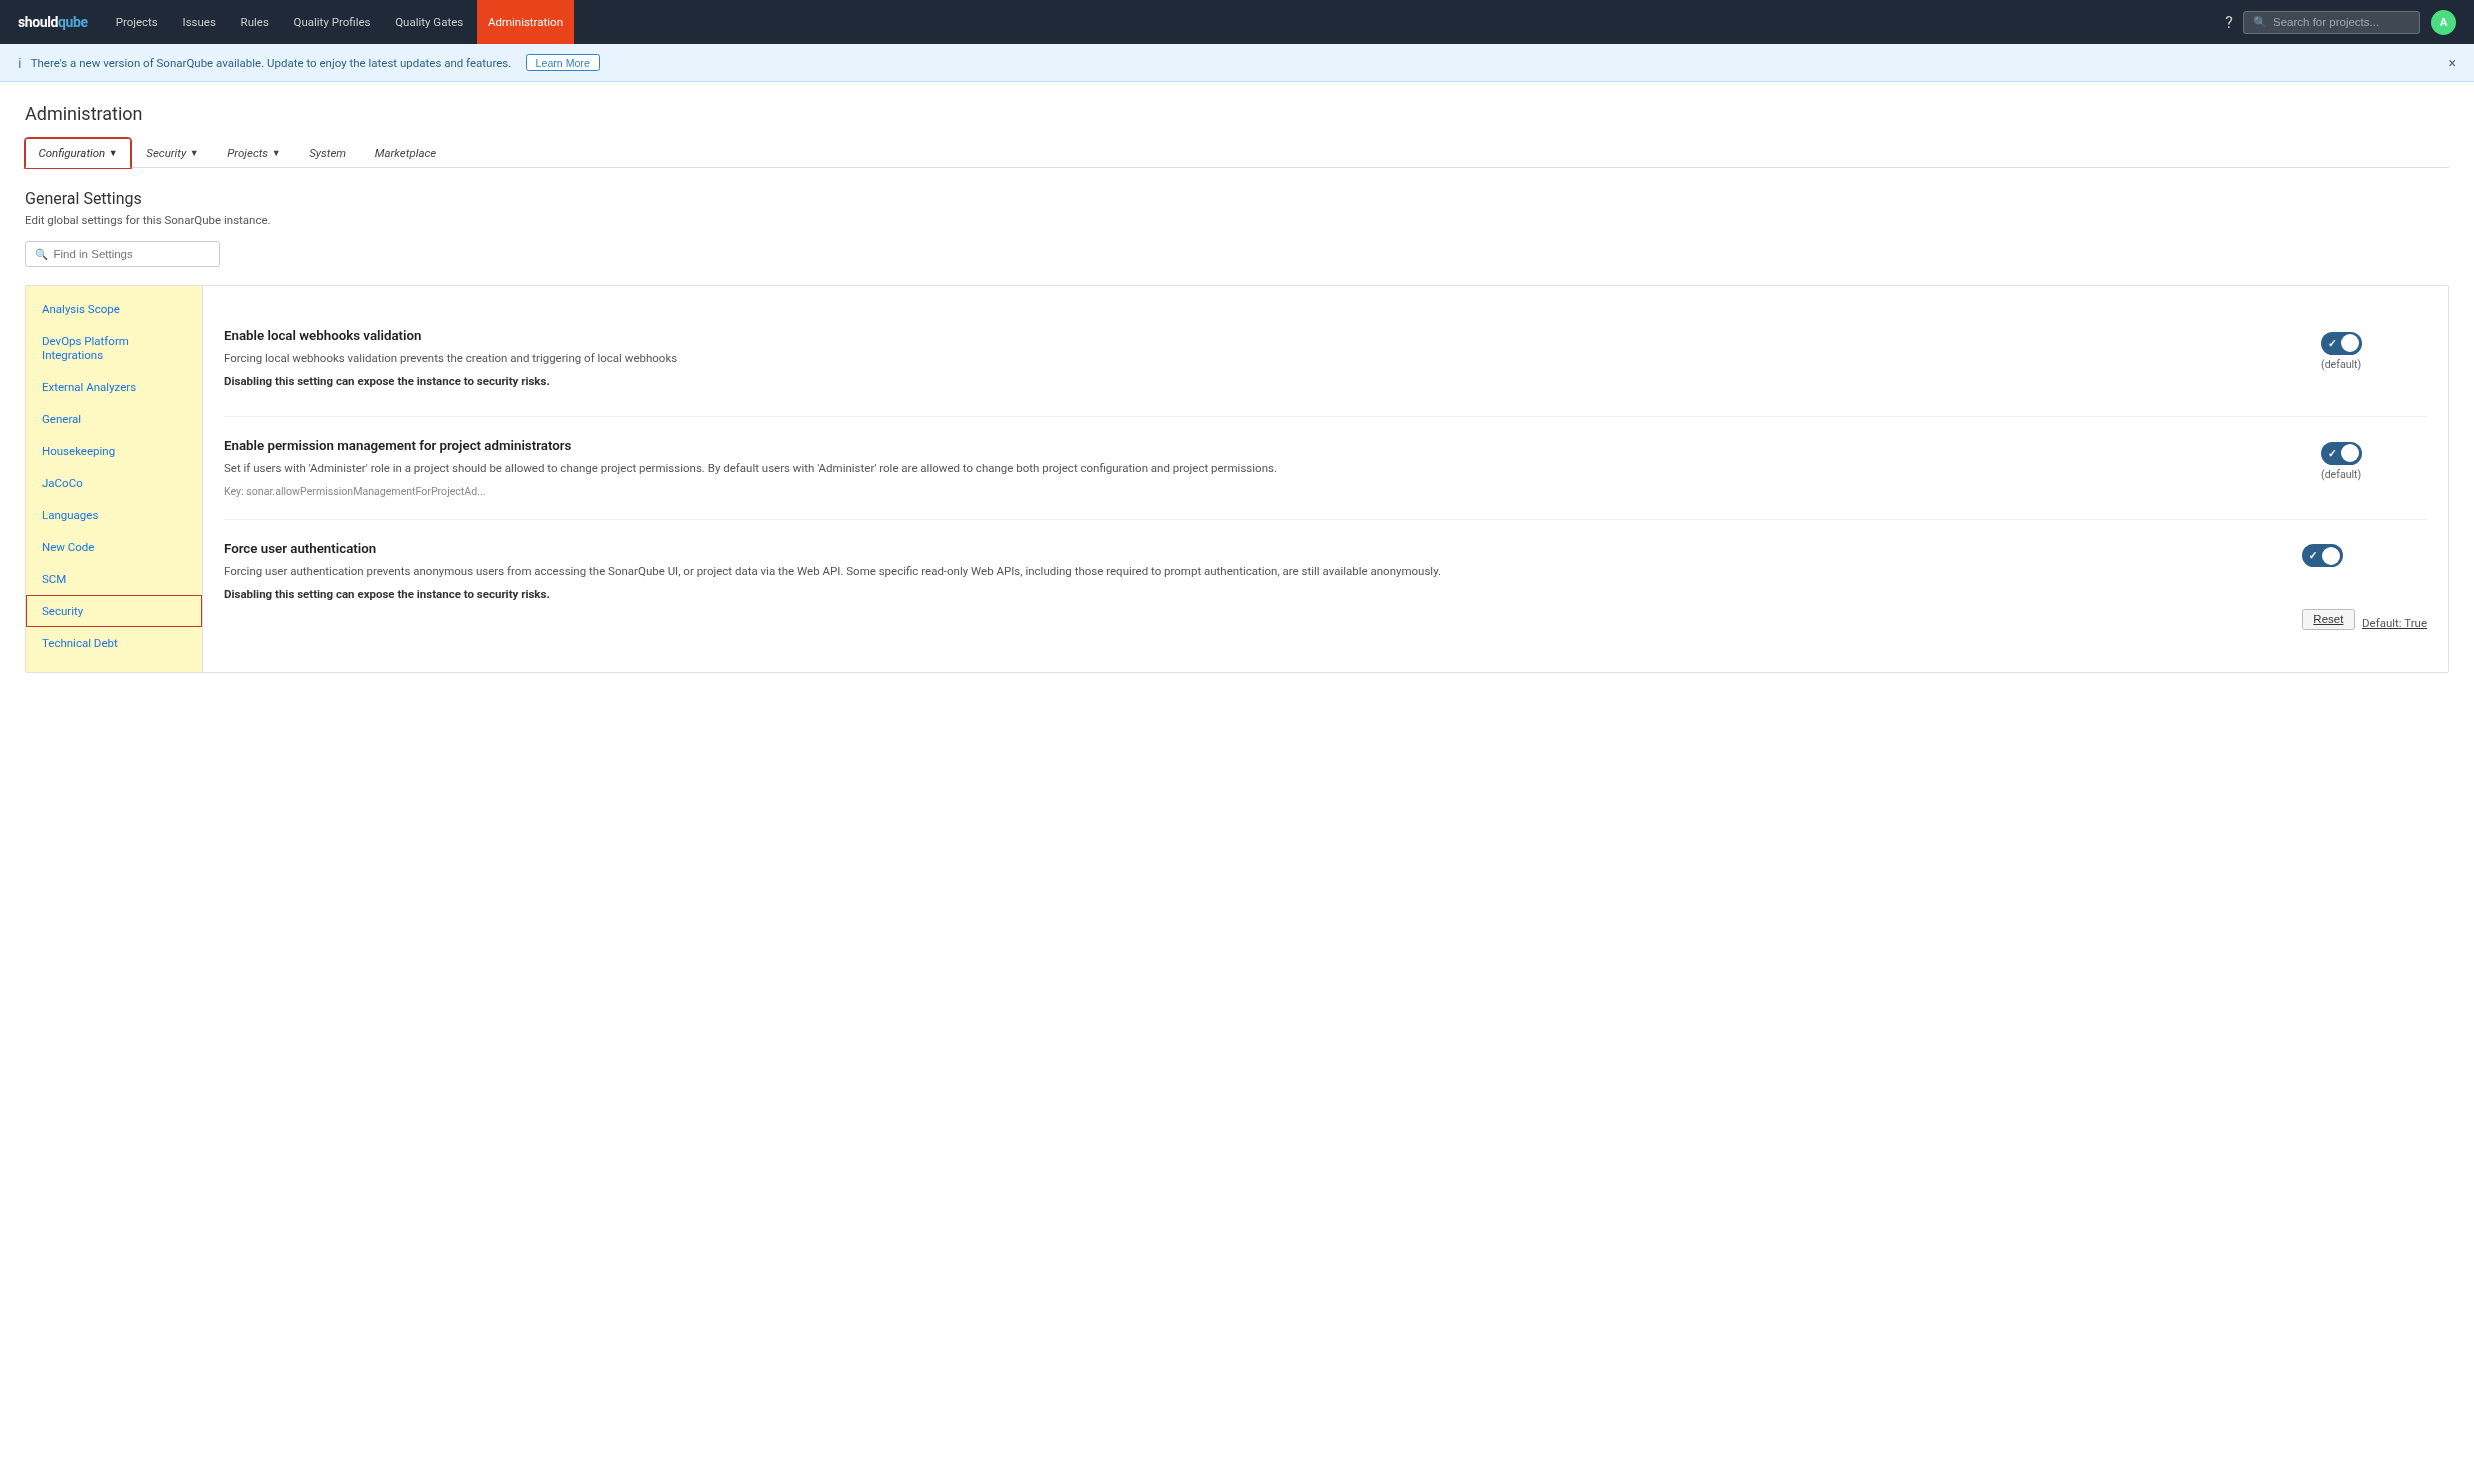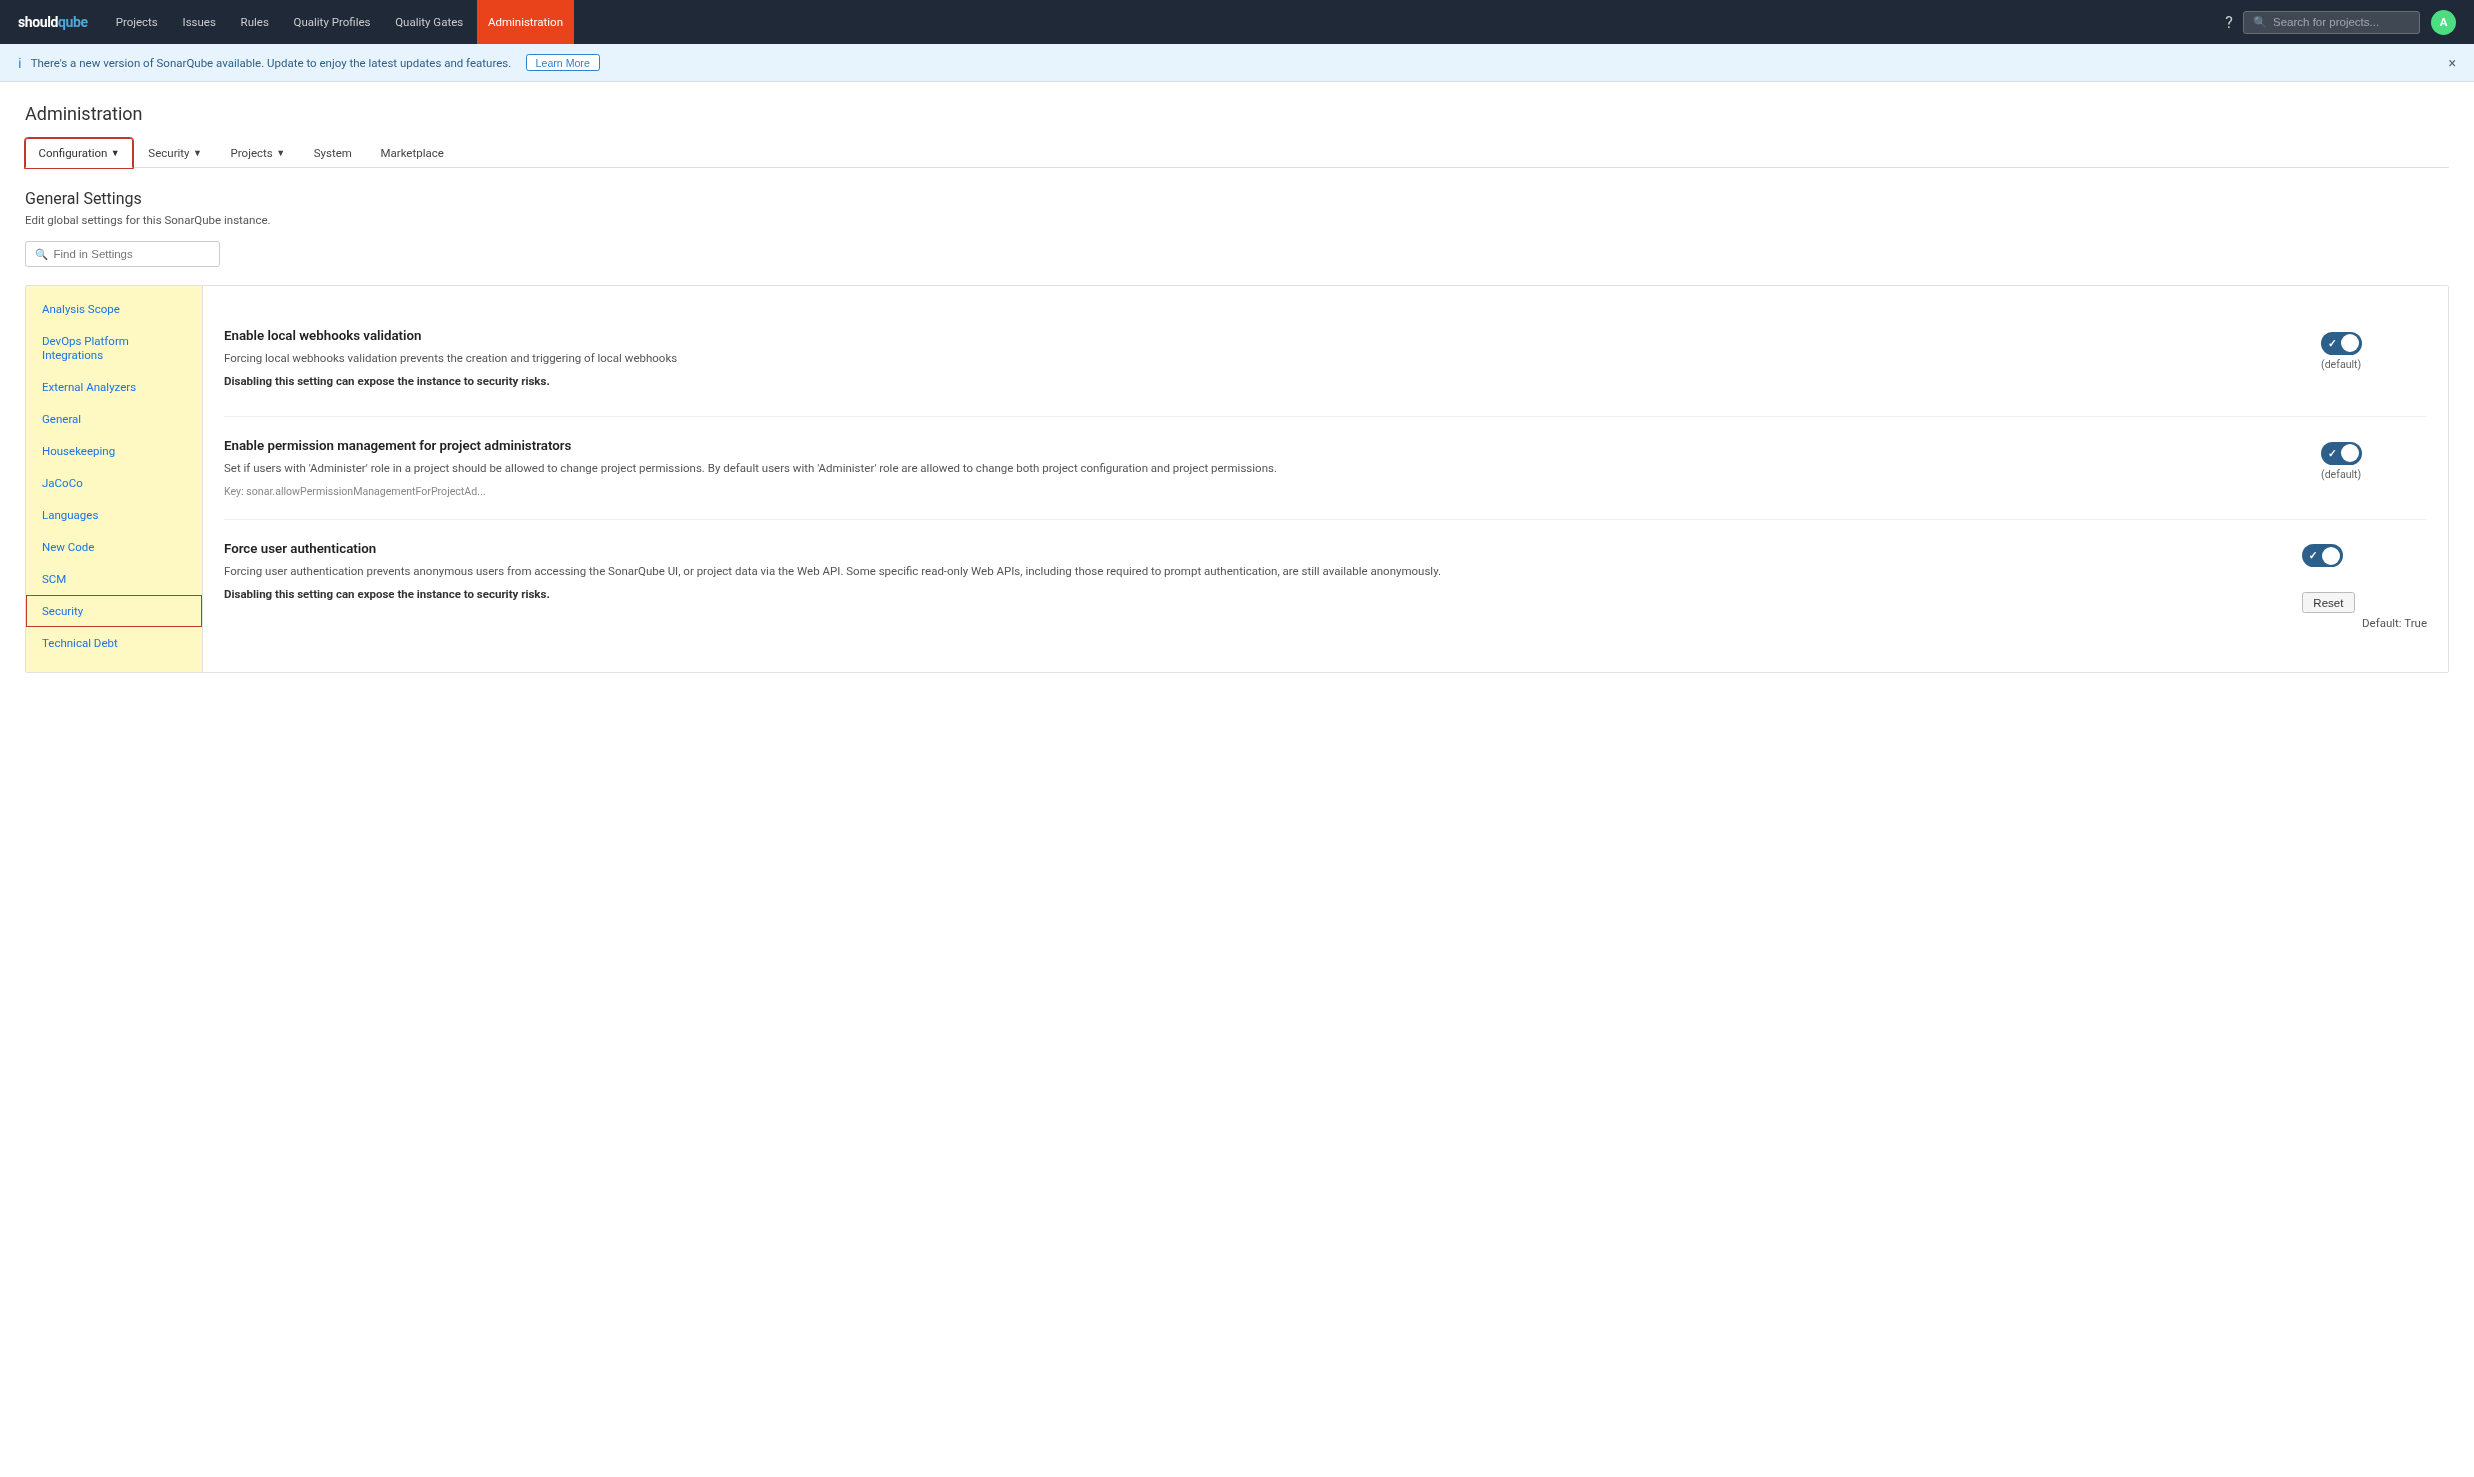--- a/index.html
+++ b/index.html
@@ -126,20 +126,21 @@
       margin-bottom: 14px;
     }
 
     
     .admin-tabs {
       display: flex;
       align-items: center;
       gap: 1.8px;
       border-bottom: 0.9px solid #ddd;
       margin-bottom: 21px;
+      font-style: italic;
     }
     .admin-tab {
       padding: 7px 12.4px;
       cursor: pointer;
       font-size: 11.5px;
       color: #444;
       border: 0.9px solid transparent;
       border-bottom: none;
       border-radius: 2.7px 2.7px 0 0;
       display: flex;
@@ -313,23 +314,24 @@
       cursor: pointer;
       font-size: 11.5px;
     }
     .default-label {
       font-size: 11.5px;
       color: #555;
       margin-top: 40px;
     }
     .reset-row {
       display: flex;
-      align-items: center;
+      align-items: flex-end;
       gap: 7px;
       margin-top: 5.3px;
+      text-decoration: underline;
     }
   </style>
 </head>
 <body>
 
 <nav class="navbar">
   <div class="navbar-brand">
     <span class="logo-text">
       <span class="logo-sonar">should</span><span class="logo-qube">qube</span>
     </span>

